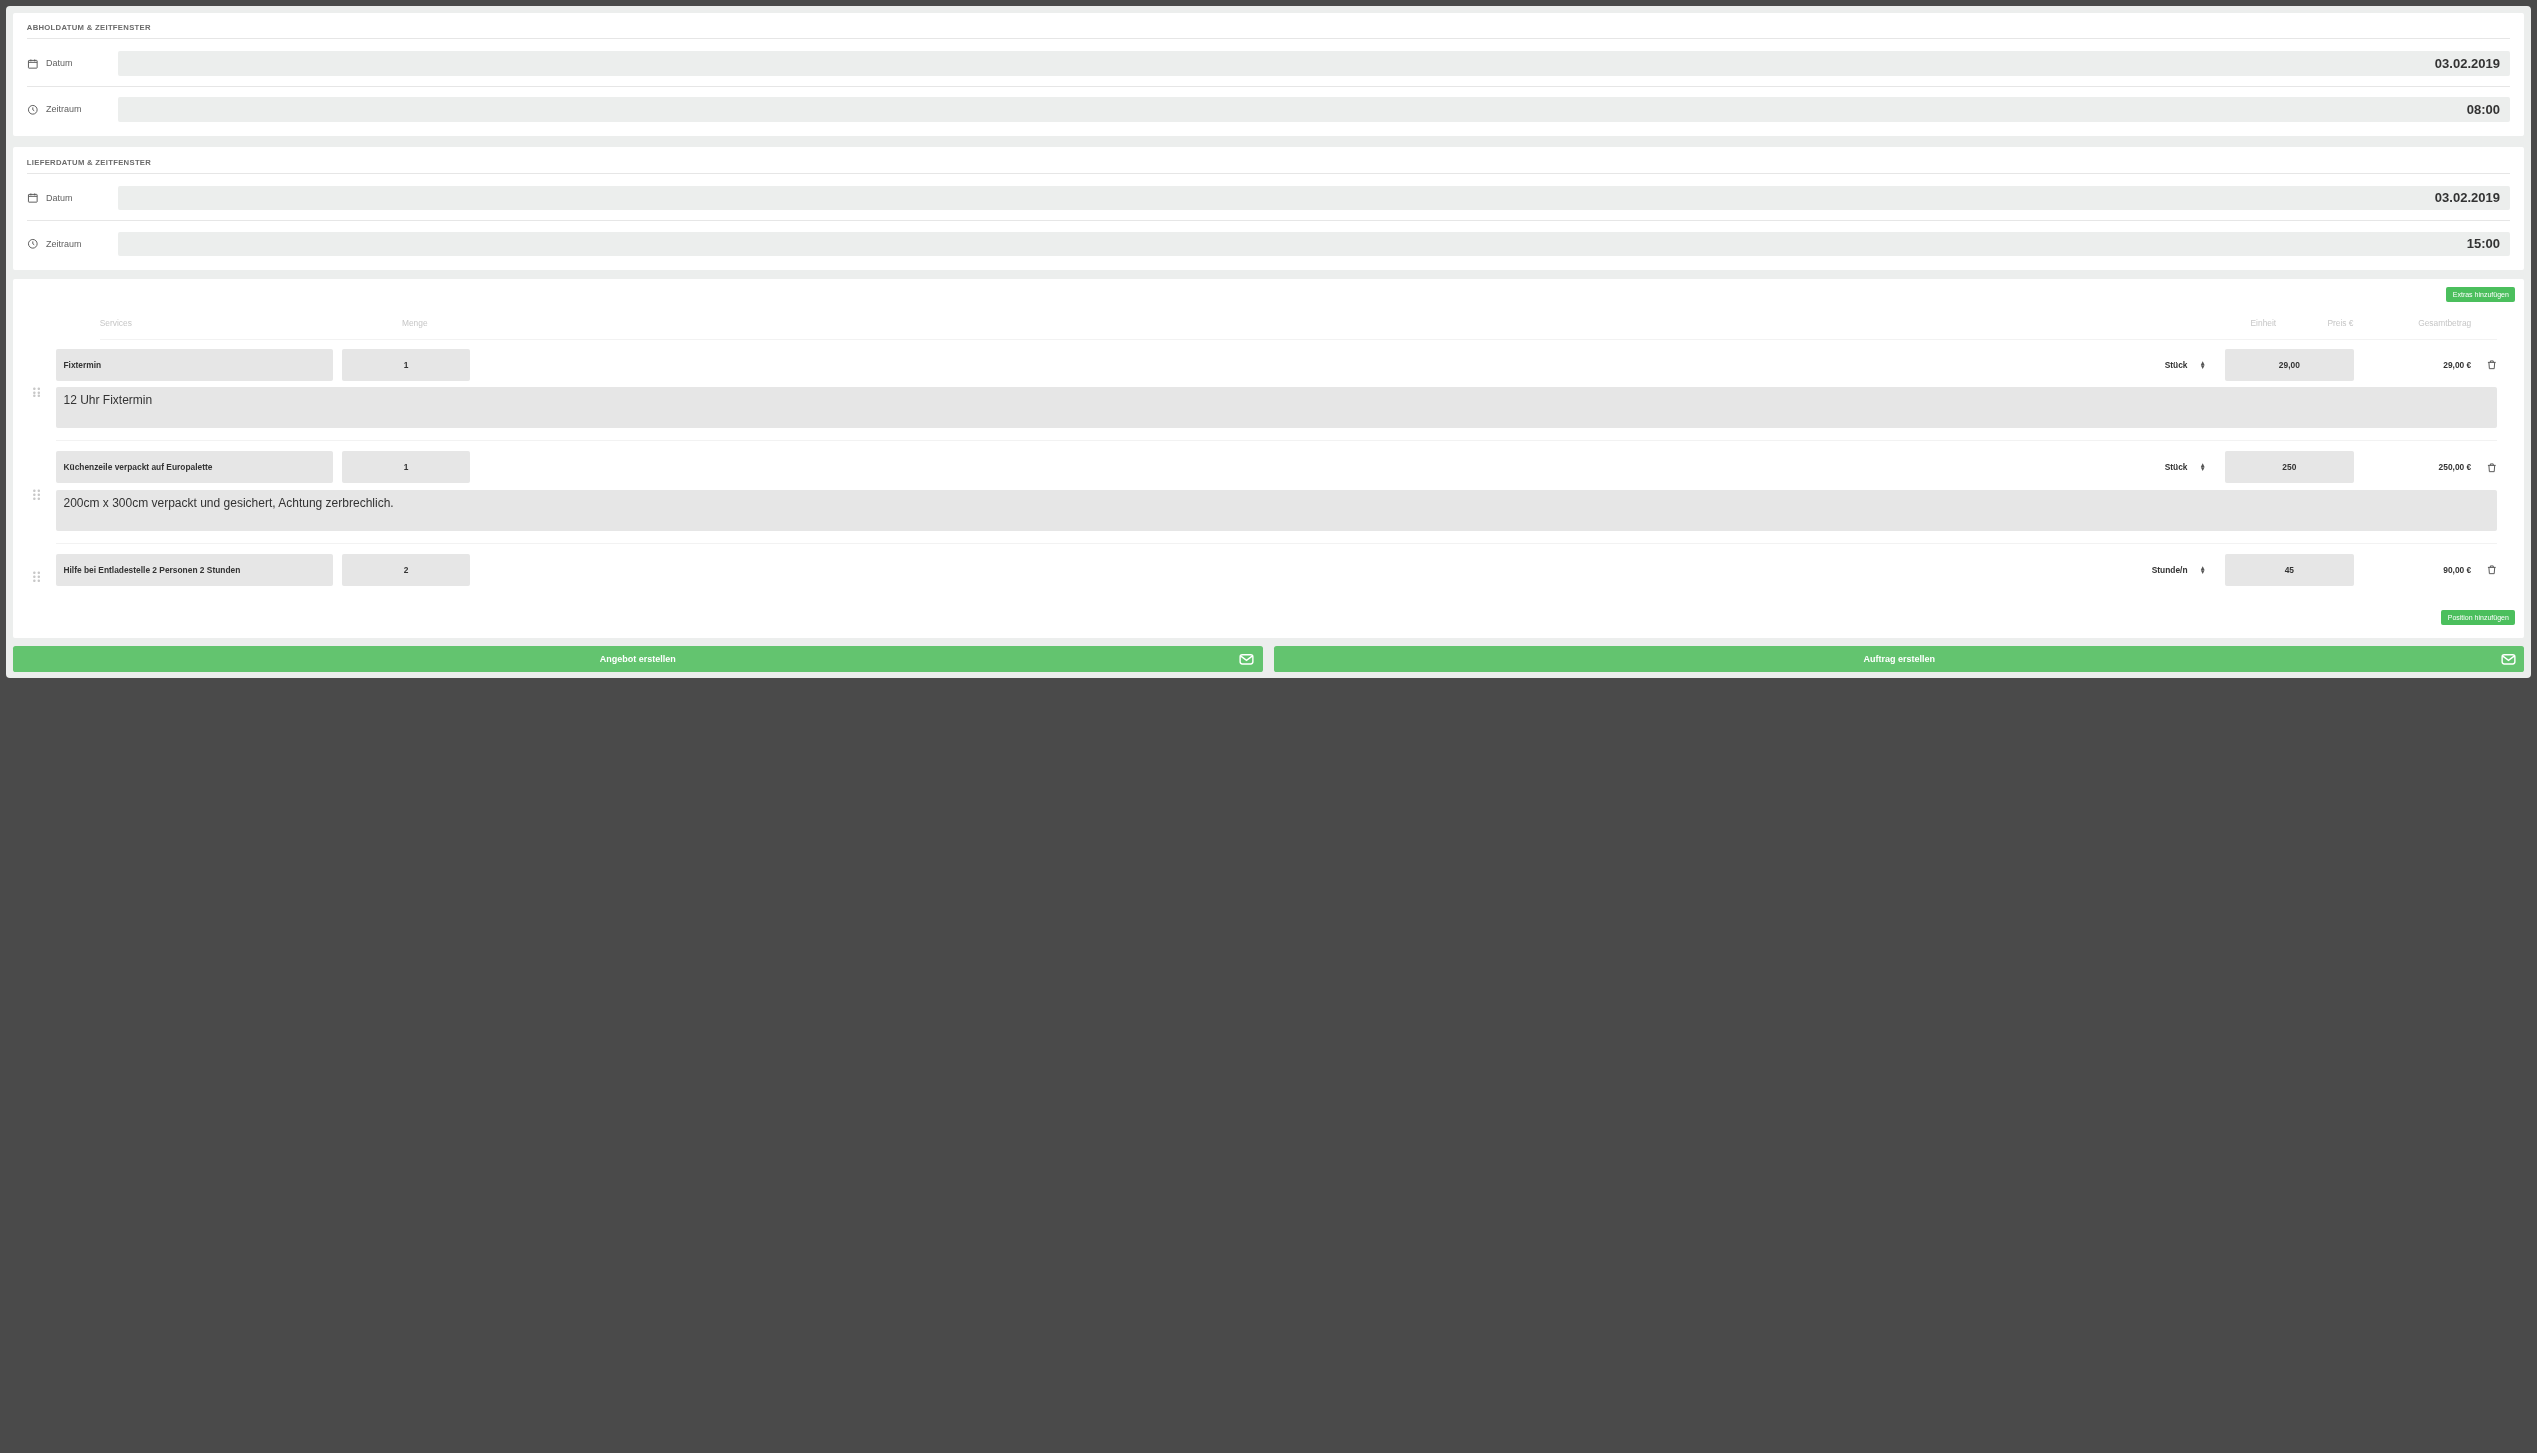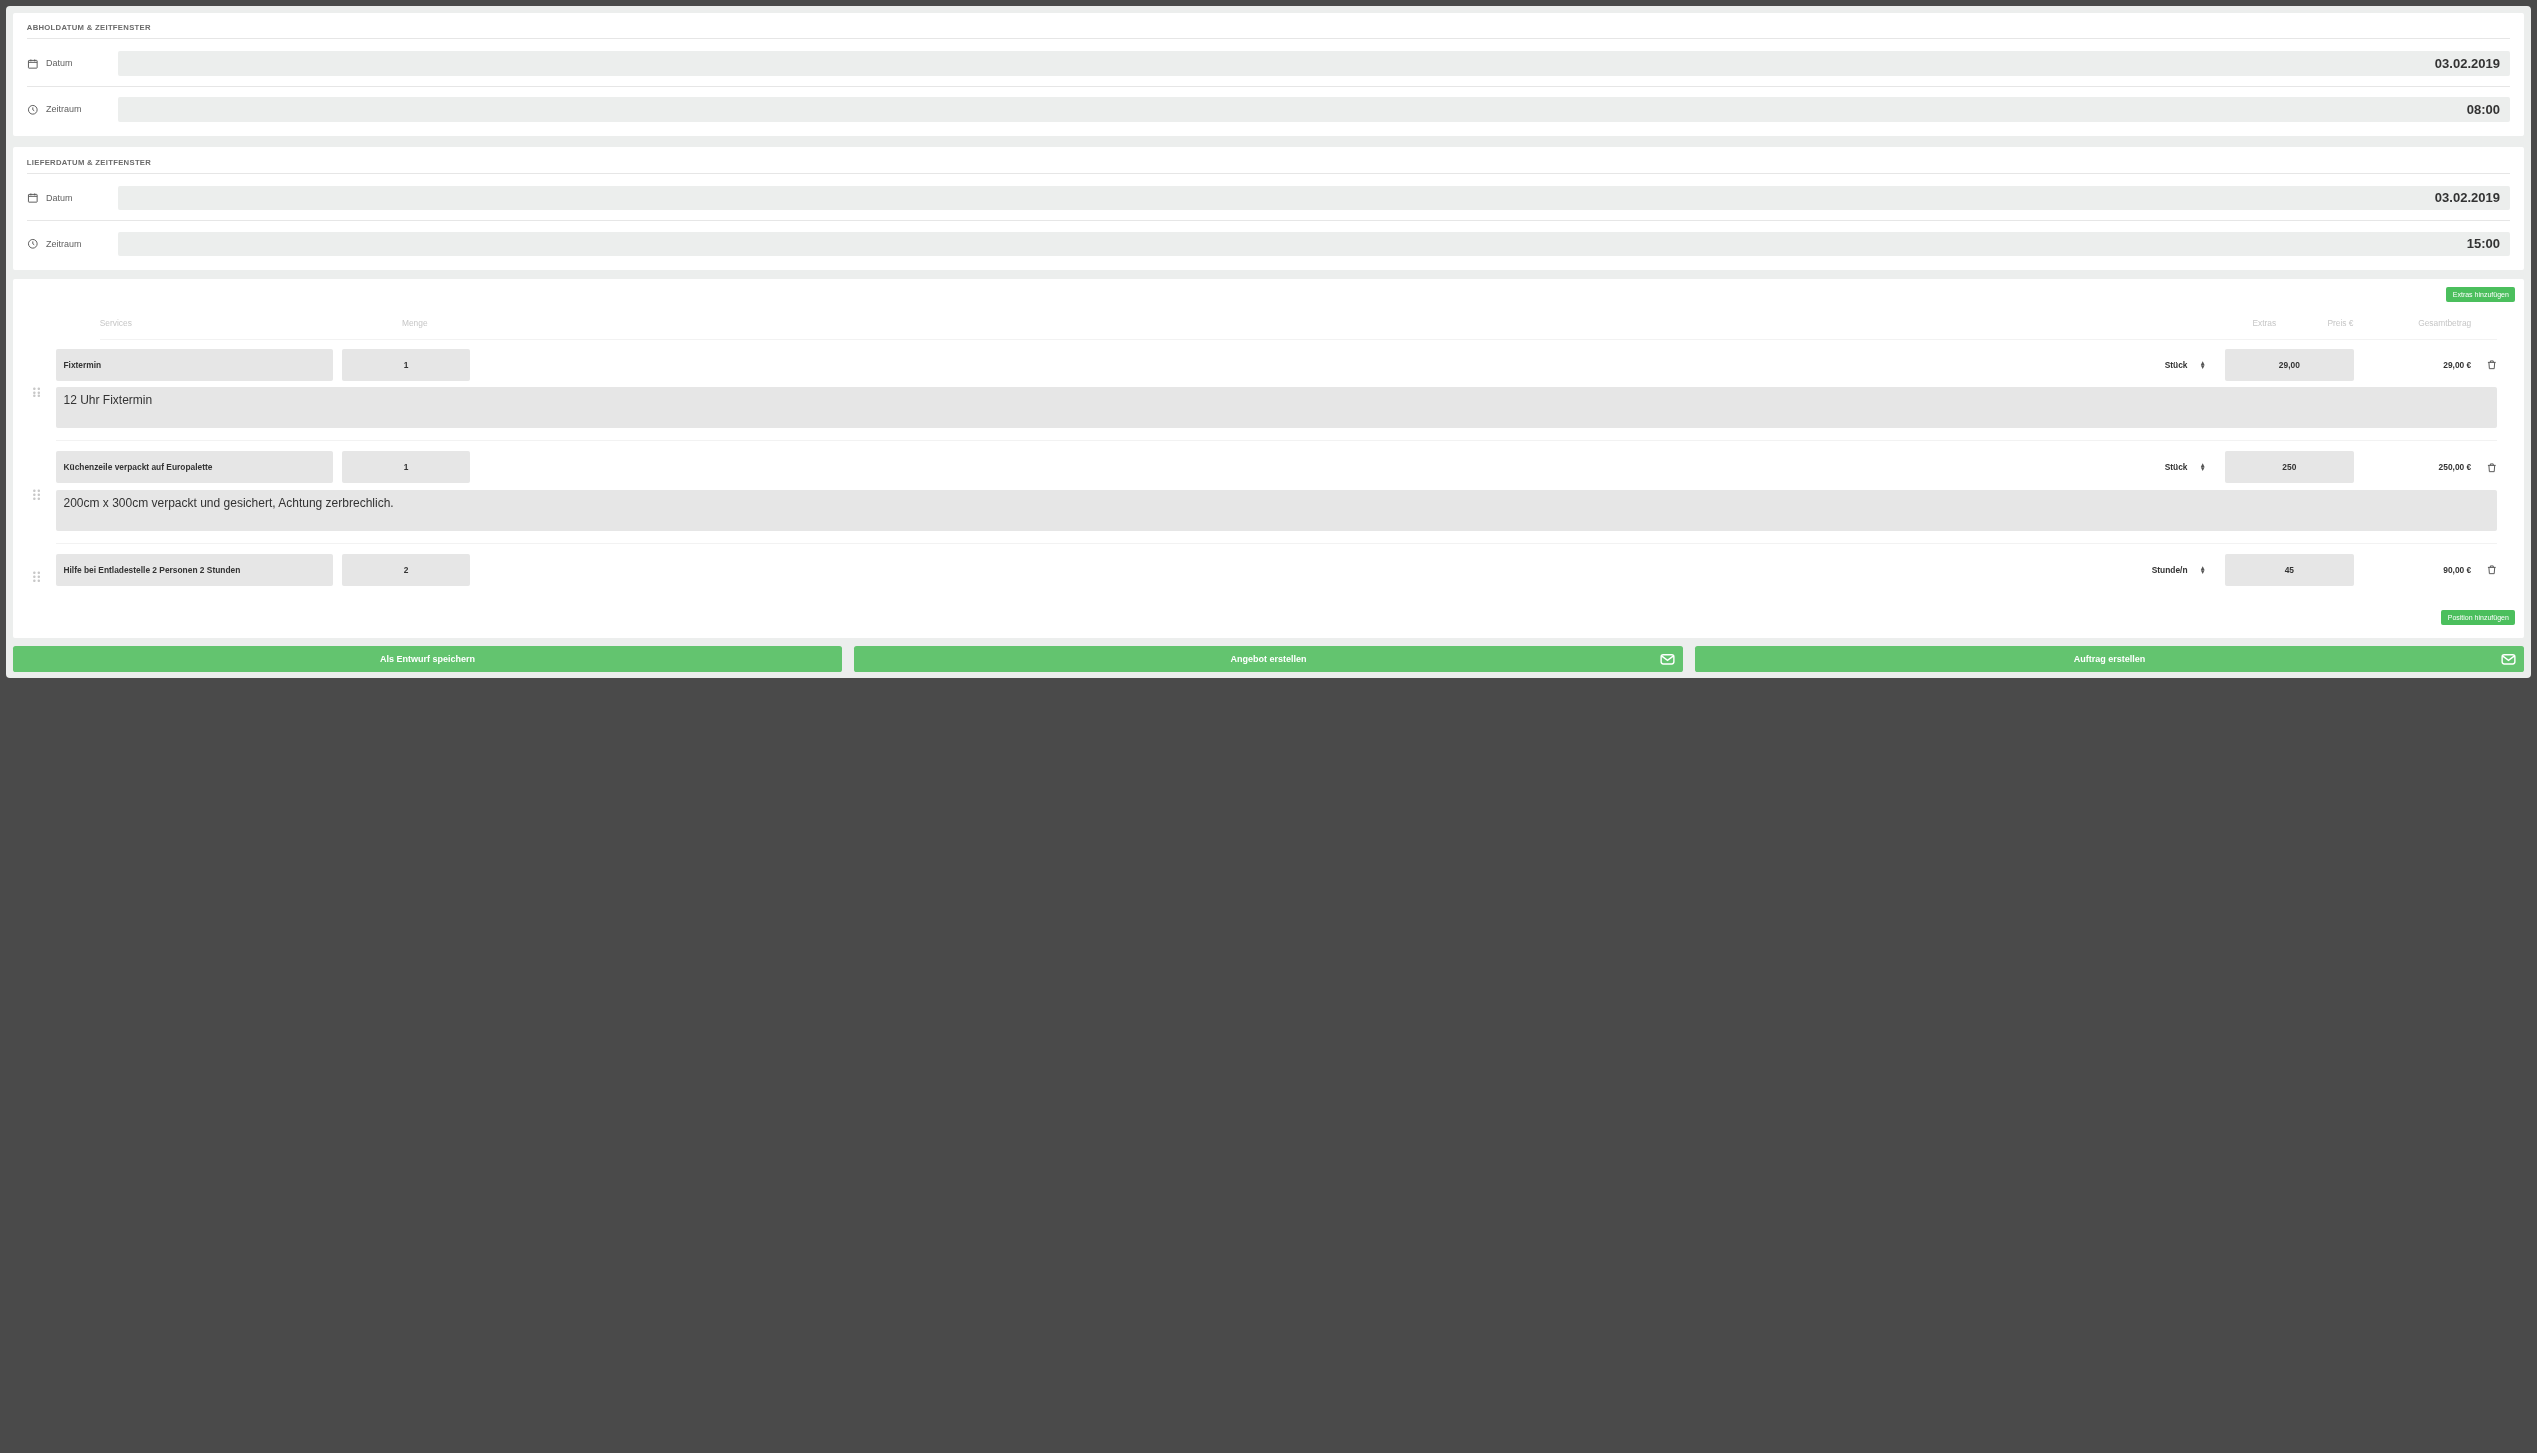--- a/index.html
+++ b/index.html
@@ -293,21 +293,21 @@
   <div class="main-card">
     <div class="extras-row">
       <button class="btn-green-sm">Extras hinzufügen</button>
     </div>
 
     <div class="table-wrap">
       <div class="head-row">
         <div class="col-service">Services</div>
         <div class="col-qty">Menge</div>
         <div class="col-gap1"></div>
-        <div class="col-unit">Extras</div>
+        <div class="col-unit">Einheit</div>
         <div class="col-price">Preis €</div>
         <div class="col-total">Gesamtbetrag</div>
         <div class="col-trash"></div>
       </div>
 
       <div class="service-block">
         <div class="drag-handle">
             <div>••</div>
             <div>••</div>
             <div>••</div>
@@ -390,23 +390,20 @@
       </div>
 
     </div>
 
     <div class="position-row">
       <button class="btn-green-sm">Position hinzufügen</button>
     </div>
   </div>
 
   <div class="bottom-actions">
-    <button class="btn-big">
-      <span>Als Entwurf speichern</span>
-    </button>
     <button class="btn-big">
       <span>Angebot erstellen</span>
       <span class="mail-icon">
         <svg viewBox="0 0 24 24" fill="none" stroke="#fff" stroke-width="2">
             <rect x="3" y="6" width="18" height="13" rx="3"></rect>
             <path d="M4 8l8 6 8-6"></path>
           </svg>
       </span>
     </button>
     <button class="btn-big">

